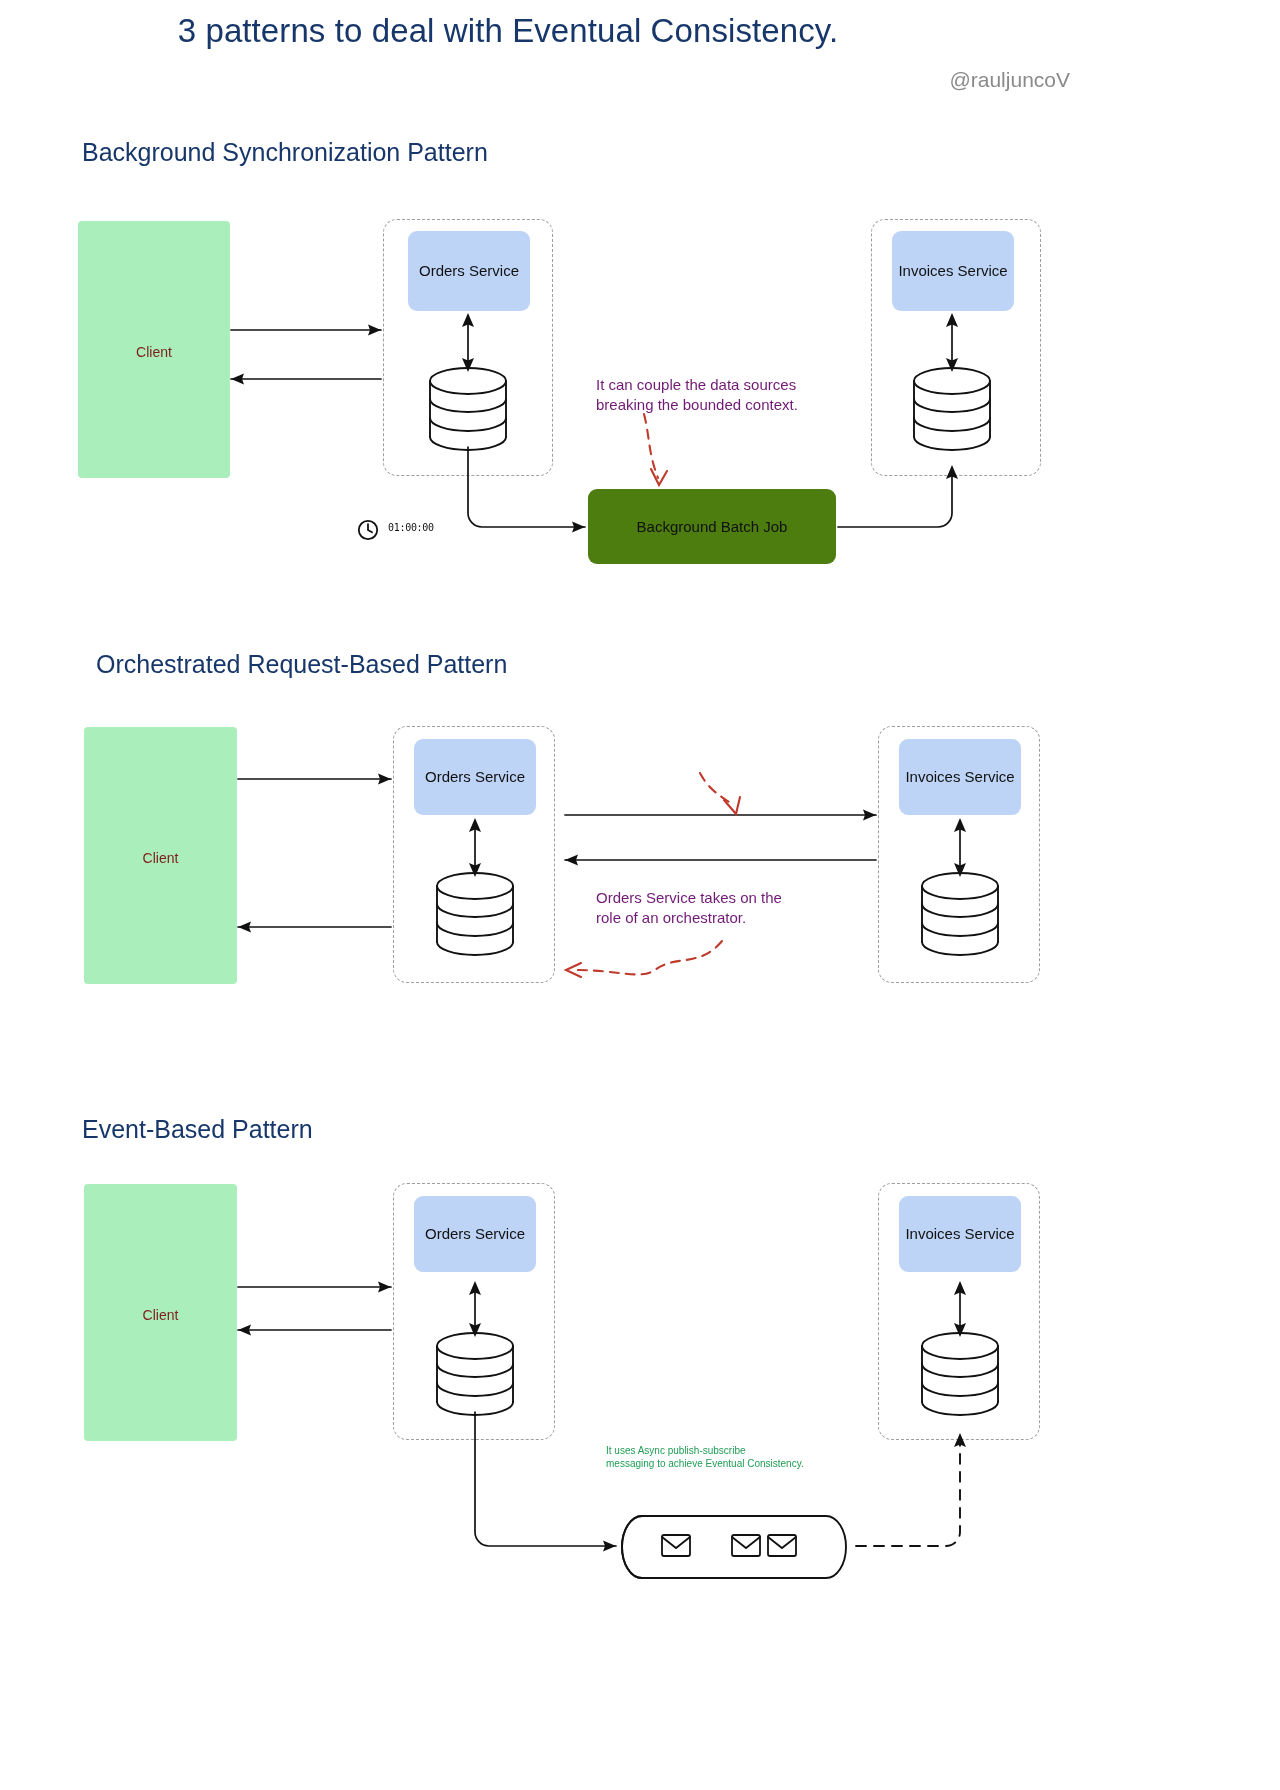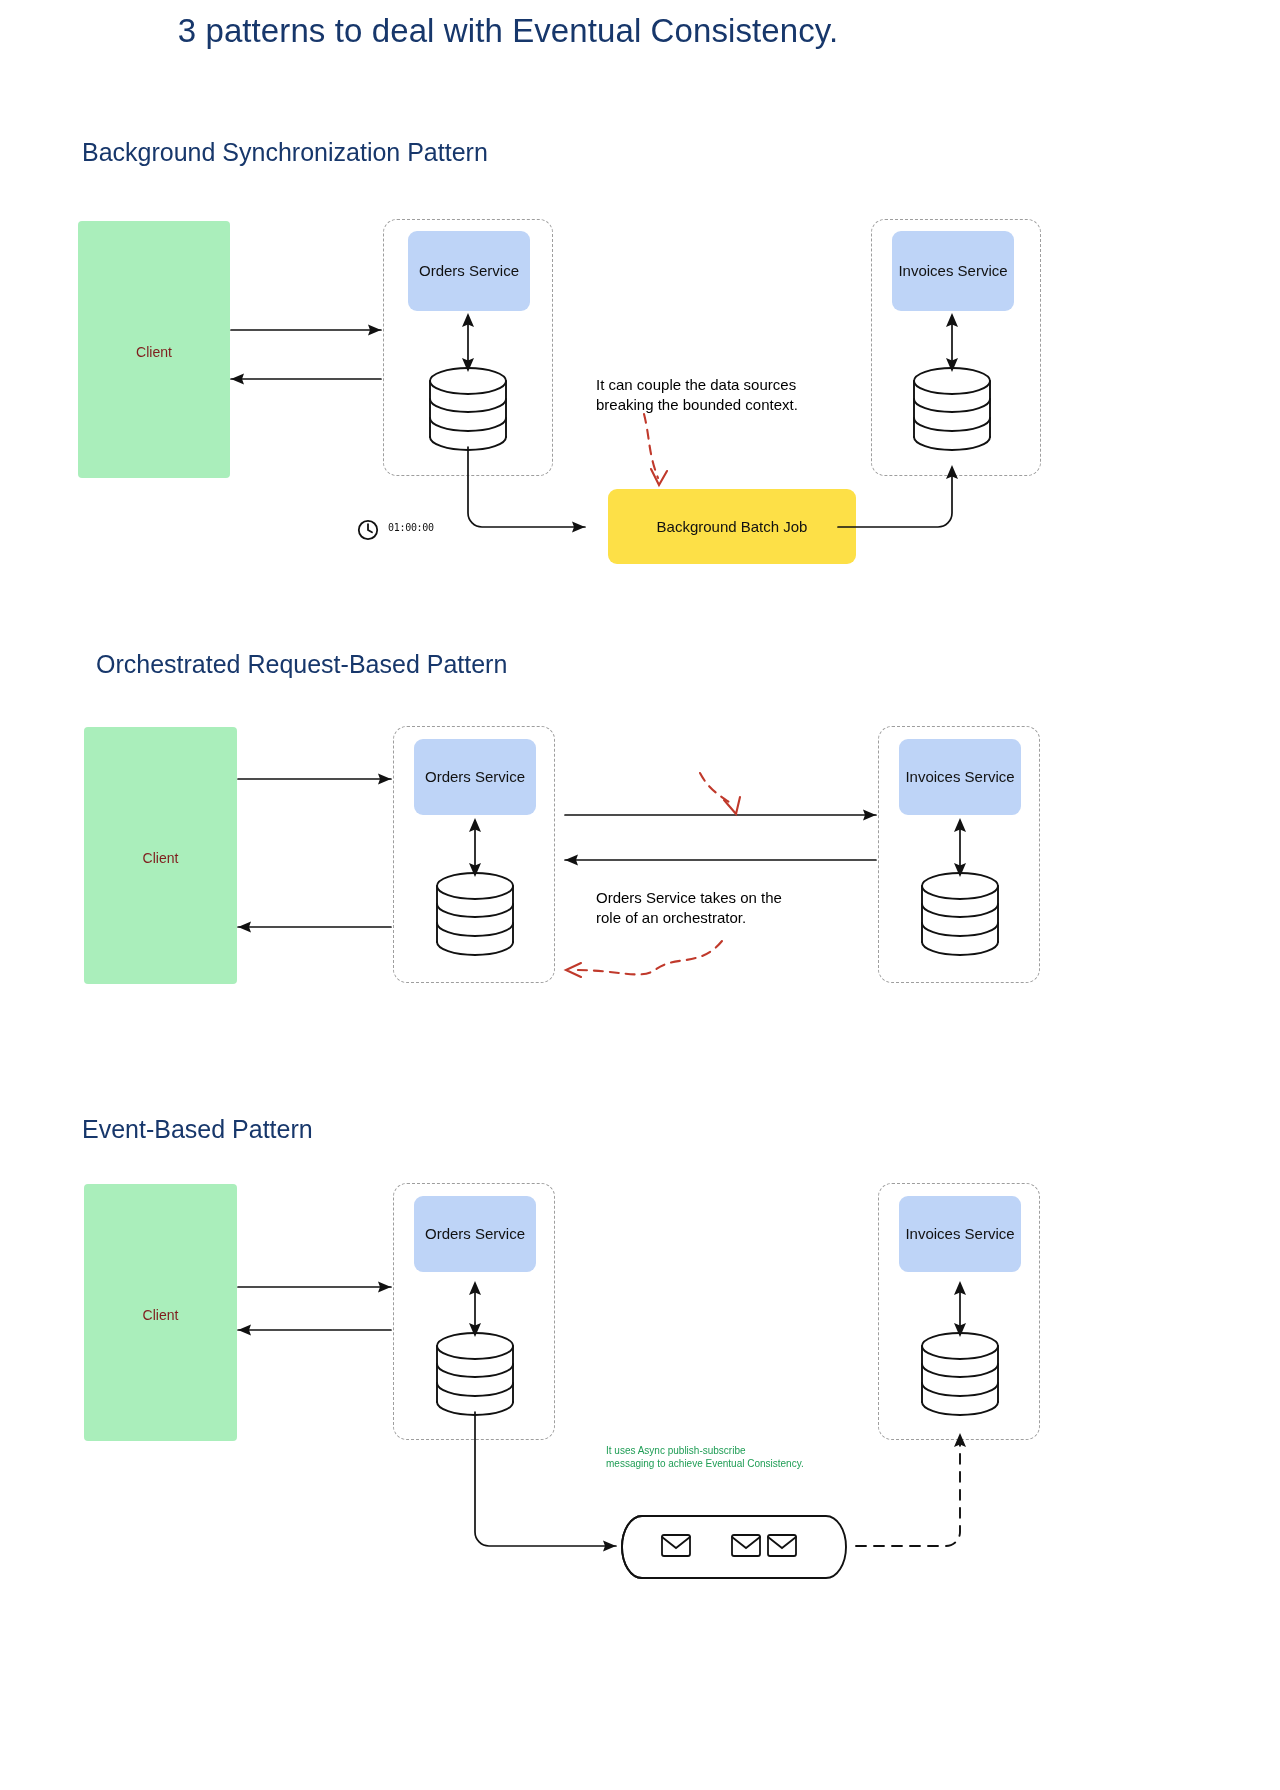--- a/index.html
+++ b/index.html
@@ -57,39 +57,38 @@
     border-radius: 9px;
     display: flex;
     align-items: center;
     justify-content: center;
     text-align: center;
     font-size: 15px;
     color: #111111;
     line-height: 1.25;
   }
   .batch-box {
-    background: #fde047;
+    background: #4d7c0f;
     border-radius: 9px;
     display: flex;
     align-items: center;
     justify-content: center;
     text-align: center;
     font-size: 15px;
     color: #111111;
-    margin-left: 20px;
   }
   .dashed-zone {
     border: 1.6px dashed #9e9e9e;
     border-radius: 14px;
   }
 
   
   .note-red {
     font-size: 15px;
-    color: #000000;
+    color: #701a75;
     line-height: 1.32;
     white-space: pre-line;
   }
   .note-green {
     font-size: 10px;
     color: #1f9d55;
     line-height: 1.32;
     white-space: pre-line;
     margin-left: 28px;
   }
@@ -107,20 +106,21 @@
   .red-dash { fill: none; stroke: #c0392b; stroke-width: 2.1; stroke-linecap: round; stroke-dasharray: 9 7; }
   .red-head { fill: none; stroke: #c0392b; stroke-width: 2.1; stroke-linecap: round; }
   .blk-dash { fill: none; stroke: #111111; stroke-width: 1.9; stroke-linecap: round; stroke-dasharray: 10 8; }
 </style>
 </head>
 <body>
 
 <div id="page">
 
   <div class="abs" id="title">3 patterns to deal with Eventual Consistency.</div>
+  <div class="abs" id="handle">@rauljuncoV</div>
 
   <div class="abs section-title" style="left:82px; top:138px;">Background Synchronization Pattern</div>
 
   <div class="abs client-box" style="left:78px; top:221px; width:152px; height:257px;">
     <div class="client-label" style="top:123px;">Client</div>
   </div>
 
   <div class="abs dashed-zone" style="left:383px; top:219px; width:170px; height:257px;"></div>
   <div class="abs svc-box" style="left:408px; top:231px; width:122px; height:80px;">Orders
 Service</div>

